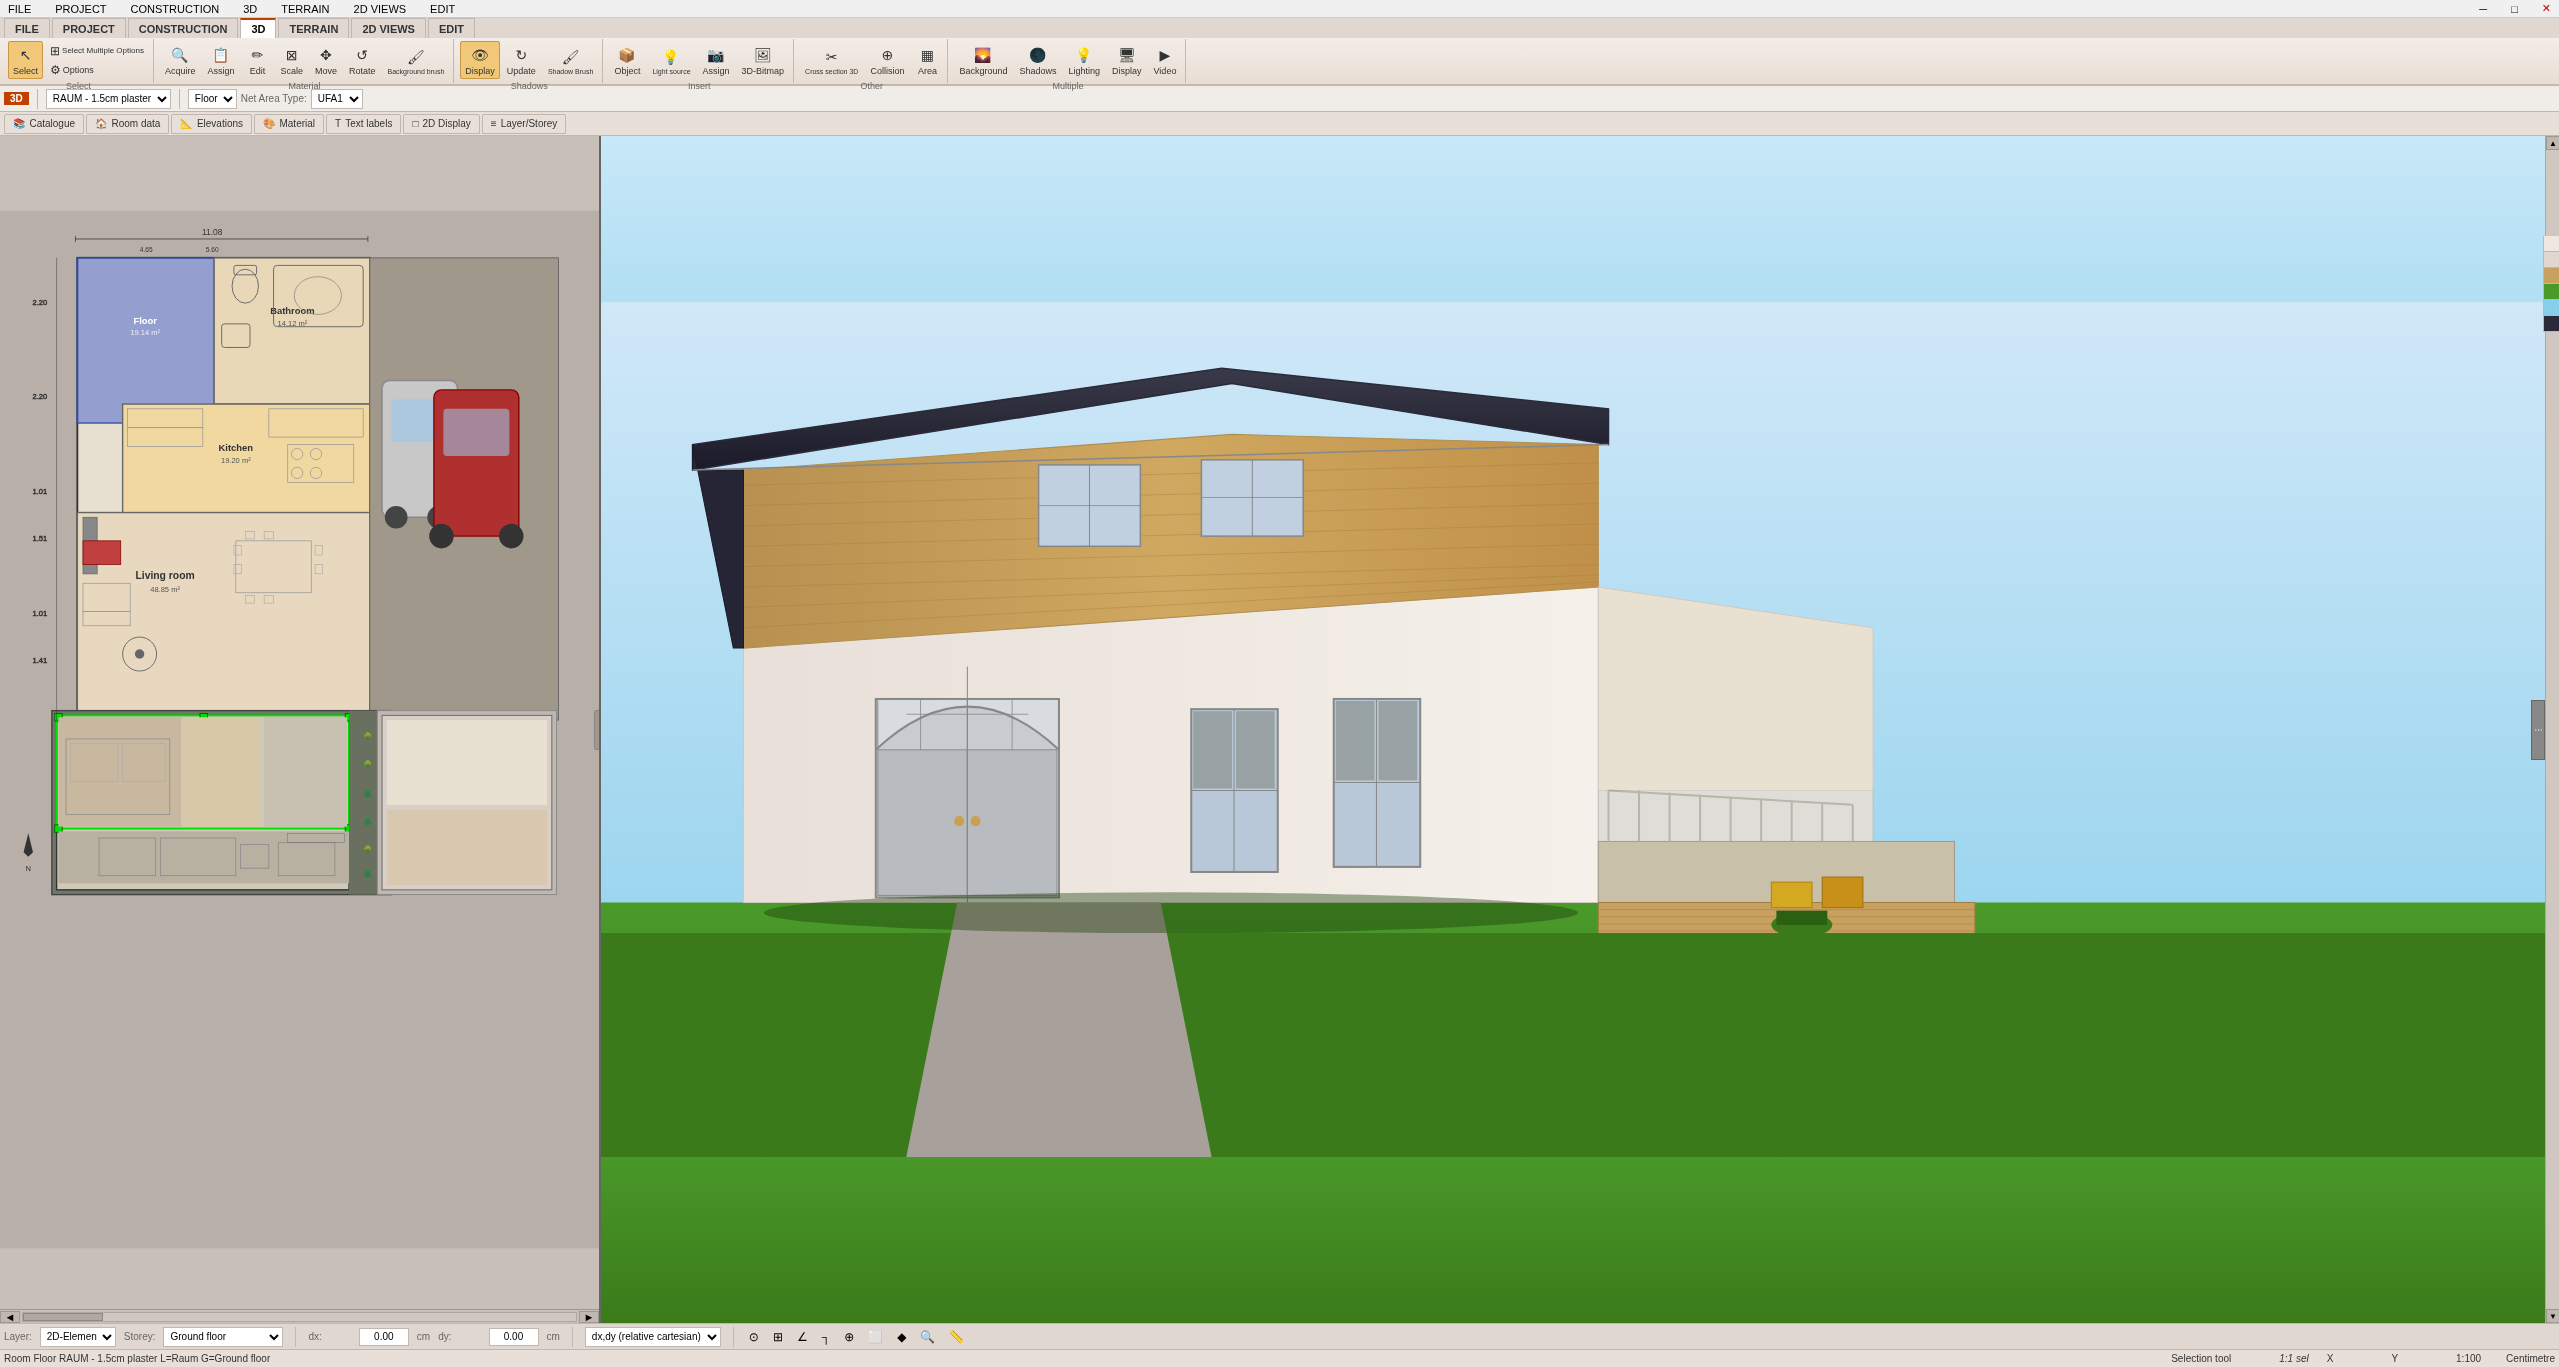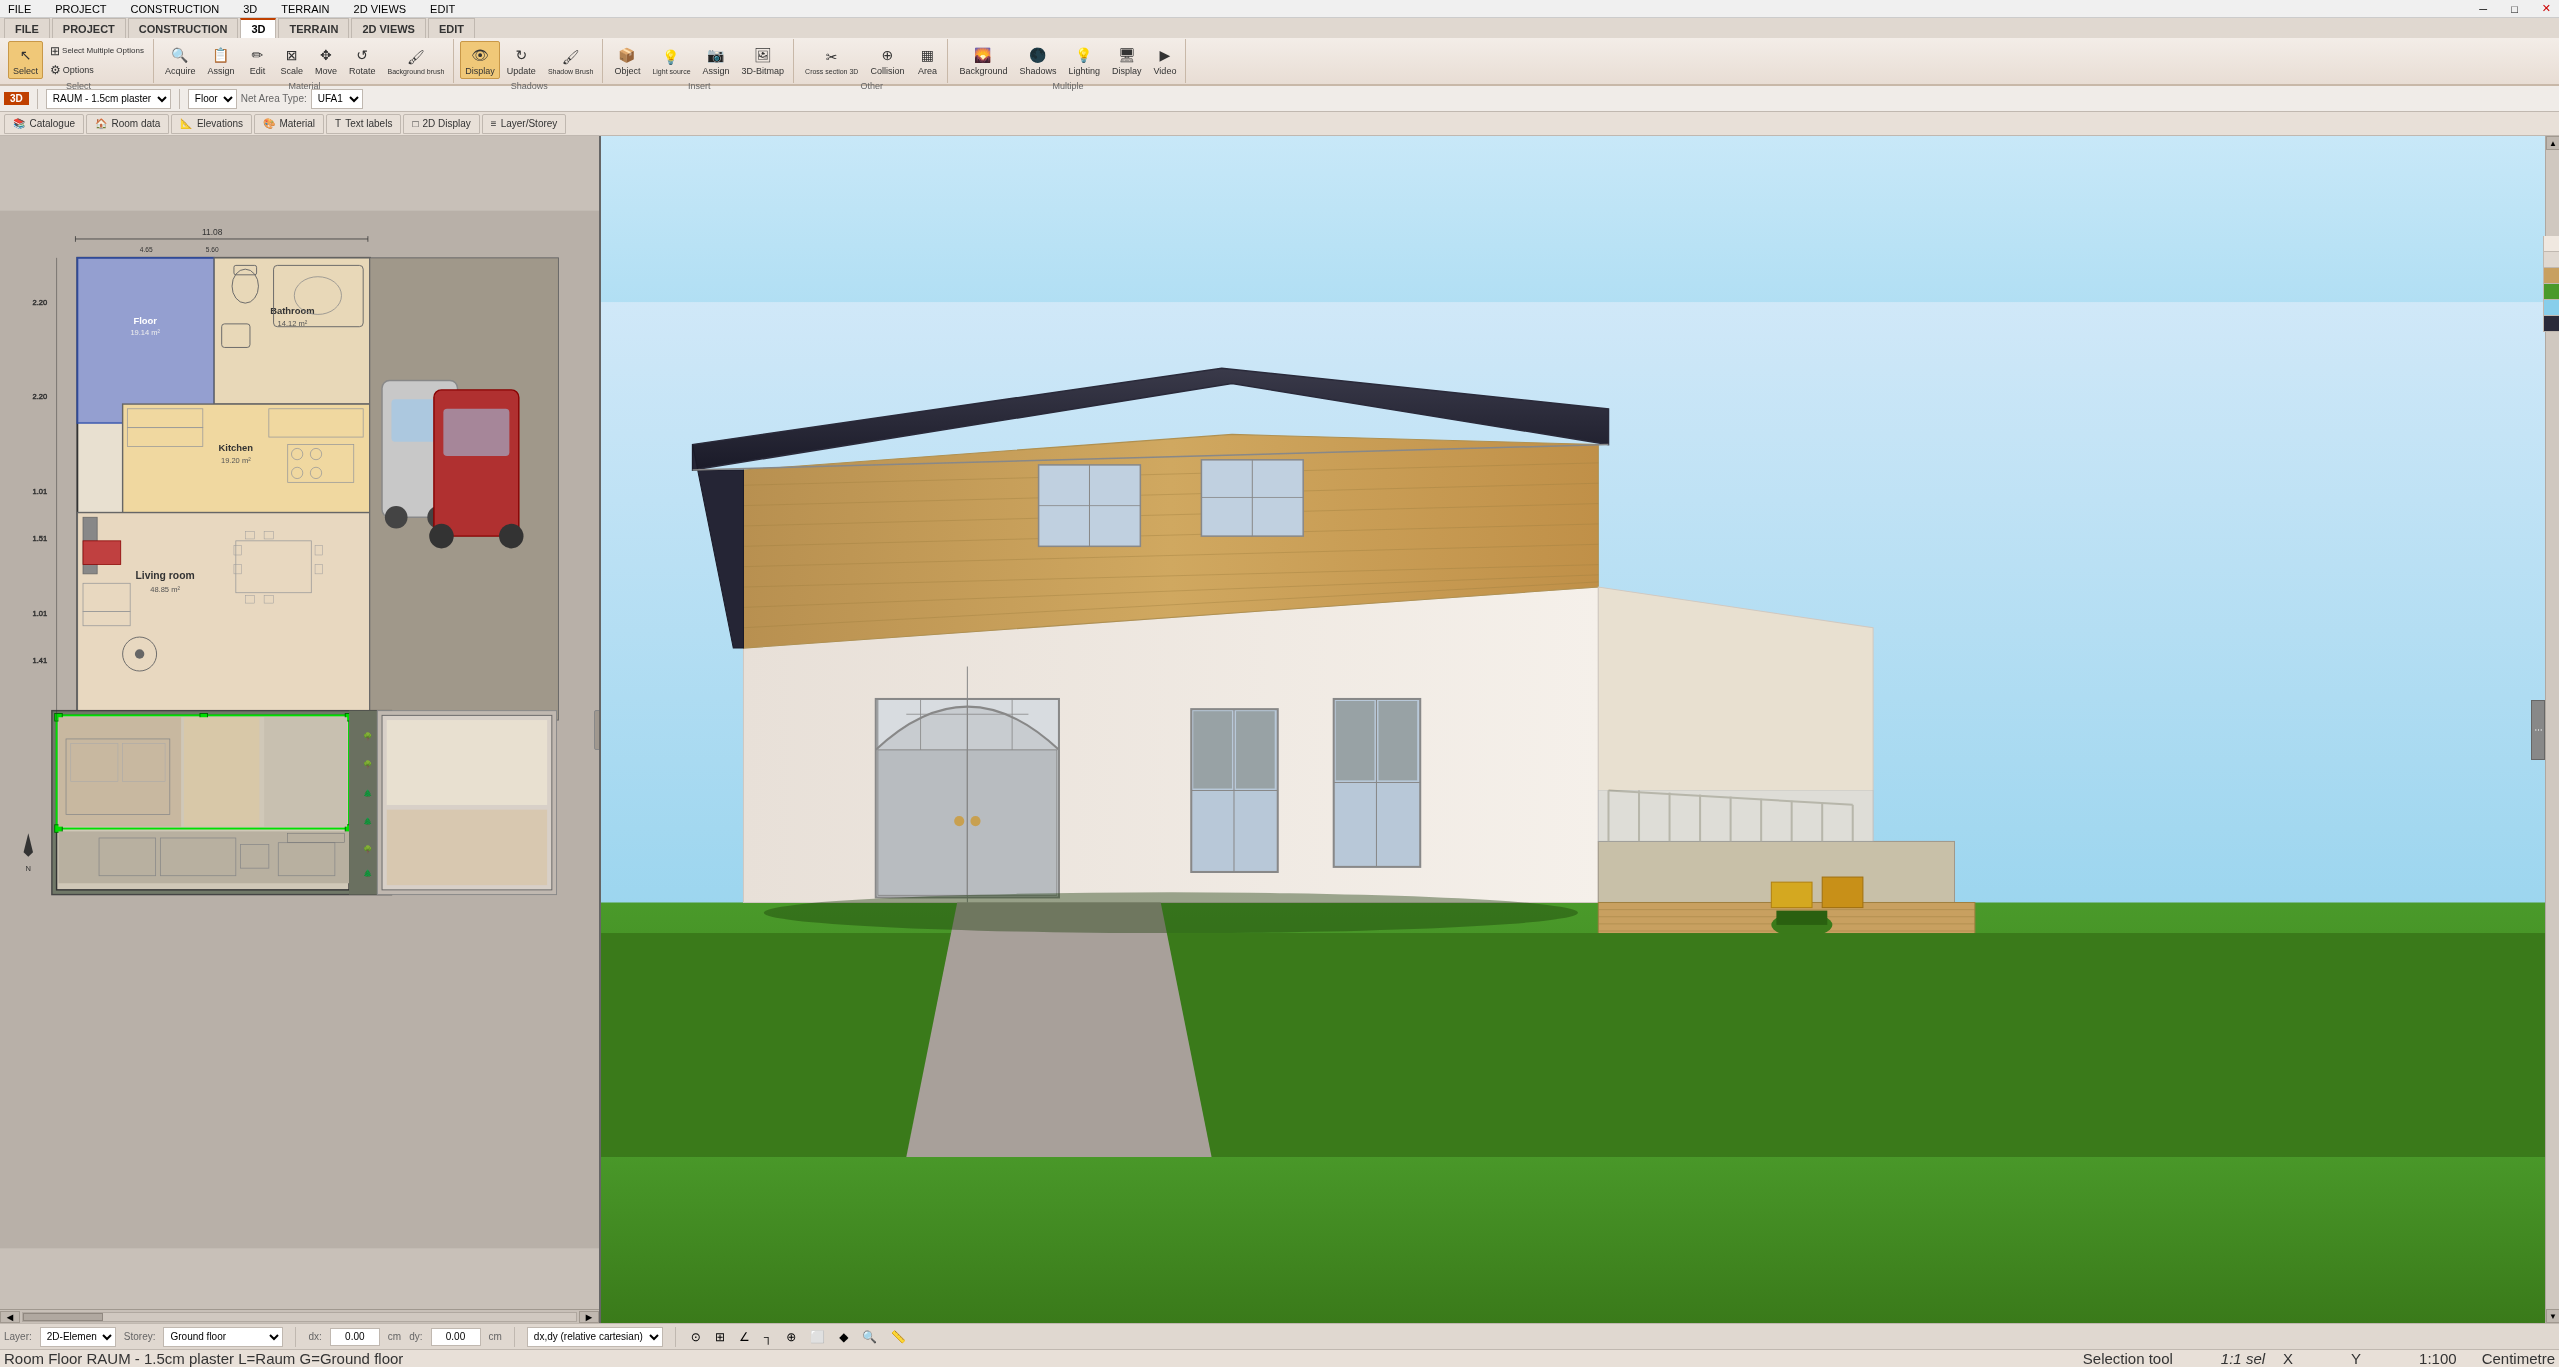--- a/index.html
+++ b/index.html
@@ -214,31 +214,32 @@
       font-size: 10px;
     }
     .bottom-input {
       height: 18px;
       width: 50px;
       font-size: 10px;
       border: 1px solid #c0b8b0;
       background: #fff;
       padding: 0 2px;
       text-align: center;
+      margin-left: 29px;
     }
 
     
     #status-bar {
       height: 18px;
       background: #e8e0d8;
       border-top: 1px solid #c0b8b0;
       display: flex;
       align-items: center;
       padding: 0 4px;
-      font-size: 15px;
+      font-size: 10px;
       color: #333;
       gap: 8px;
     }
 
     
     #floor-plan-svg {
       position: absolute;
       top: 0; left: 0;
       width: 100%; height: 100%;
     }

